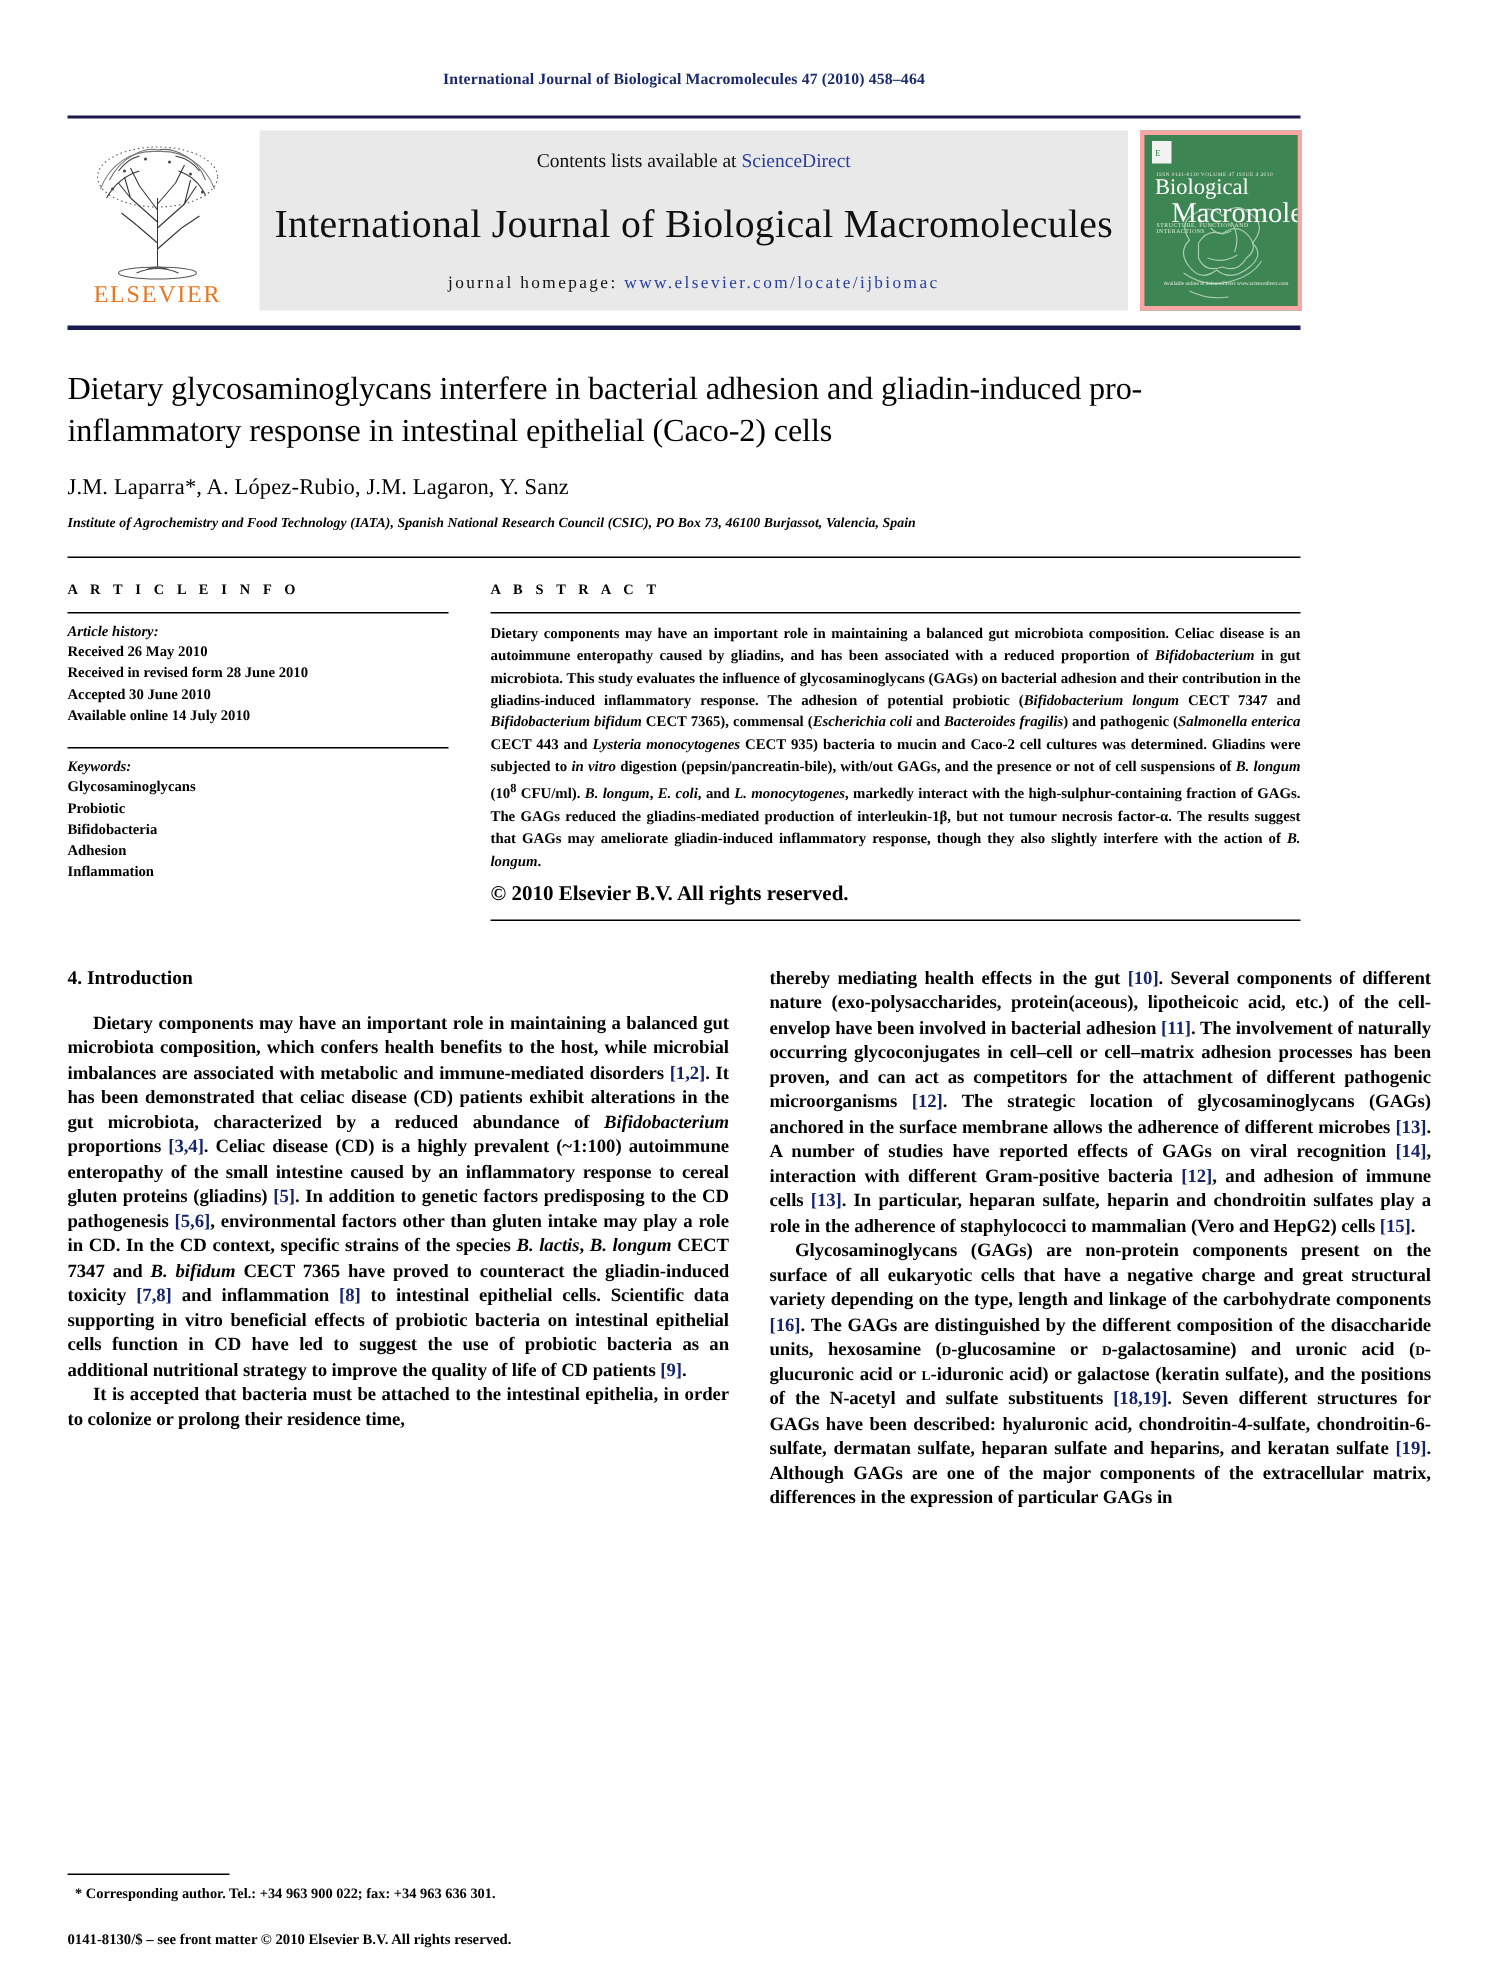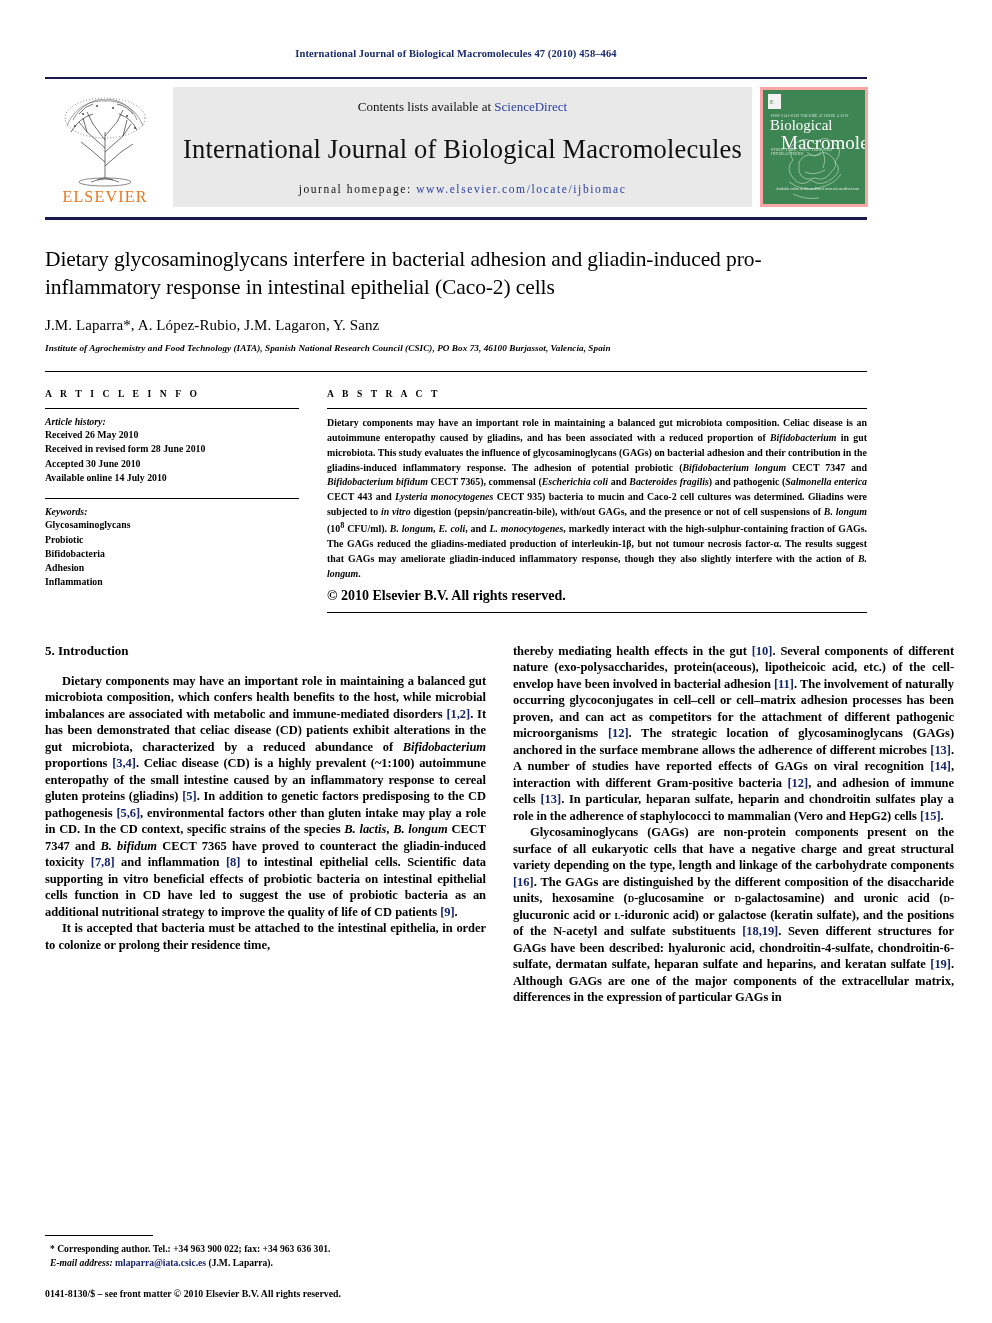--- a/index.html
+++ b/index.html
@@ -305,38 +305,33 @@
       <div class="sec-head">A B S T R A C T</div>
       <div class="hr-thick"></div>
       <div class="abstract-body">Dietary components may have an important role in maintaining a balanced gut microbiota composition. Celiac disease is an autoimmune enteropathy caused by gliadins, and has been associated with a reduced proportion of <i>Bifidobacterium</i> in gut microbiota. This study evaluates the influence of glycosaminoglycans (GAGs) on bacterial adhesion and their contribution in the gliadins-induced inflammatory response. The adhesion of potential probiotic (<i>Bifidobacterium longum</i> CECT 7347 and <i>Bifidobacterium bifidum</i> CECT 7365), commensal (<i>Escherichia coli</i> and <i>Bacteroides fragilis</i>) and pathogenic (<i>Salmonella enterica</i> CECT 443 and <i>Lysteria monocytogenes</i> CECT 935) bacteria to mucin and Caco-2 cell cultures was determined. Gliadins were subjected to <i>in vitro</i> digestion (pepsin/pancreatin-bile), with/out GAGs, and the presence or not of cell suspensions of <i>B. longum</i> (10<sup>8</sup> CFU/ml). <i>B. longum</i>, <i>E. coli</i>, and <i>L. monocytogenes</i>, markedly interact with the high-sulphur-containing fraction of GAGs. The GAGs reduced the gliadins-mediated production of interleukin-1β, but not tumour necrosis factor-α. The results suggest that GAGs may ameliorate gliadin-induced inflammatory response, though they also slightly interfere with the action of <i>B. longum</i>.</div>
       <div class="copyright">© 2010 Elsevier B.V. All rights reserved.</div>
       <div class="hr-abstract-bottom"></div>
     </div>
   </div>
 
   <div class="body-cols">
     <div class="bcol">
-      <h2 class="sec-title">5. Introduction</h2>
+      <h2 class="sec-title">4. Introduction</h2>
       <p class="body-p">Dietary components may have an important role in maintaining a balanced gut microbiota composition, which confers health benefits to the host, while microbial imbalances are associated with metabolic and immune-mediated disorders <span class="ref">[1,2]</span>. It has been demonstrated that celiac disease (CD) patients exhibit alterations in the gut microbiota, characterized by a reduced abundance of <i>Bifidobacterium</i> proportions <span class="ref">[3,4]</span>. Celiac disease (CD) is a highly prevalent (~1:100) autoimmune enteropathy of the small intestine caused by an inflammatory response to cereal gluten proteins (gliadins) <span class="ref">[5]</span>. In addition to genetic factors predisposing to the CD pathogenesis <span class="ref">[5,6]</span>, environmental factors other than gluten intake may play a role in CD. In the CD context, specific strains of the species <i>B. lactis</i>, <i>B. longum</i> CECT 7347 and <i>B. bifidum</i> CECT 7365 have proved to counteract the gliadin-induced toxicity <span class="ref">[7,8]</span> and inflammation <span class="ref">[8]</span> to intestinal epithelial cells. Scientific data supporting in vitro beneficial effects of probiotic bacteria on intestinal epithelial cells function in CD have led to suggest the use of probiotic bacteria as an additional nutritional strategy to improve the quality of life of CD patients <span class="ref">[9]</span>.</p>
       <p class="body-p">It is accepted that bacteria must be attached to the intestinal epithelia, in order to colonize or prolong their residence time,</p>
     </div>
     <div class="bcol">
       <p class="body-p cont">thereby mediating health effects in the gut <span class="ref">[10]</span>. Several components of different nature (exo-polysaccharides, protein(aceous), lipotheicoic acid, etc.) of the cell-envelop have been involved in bacterial adhesion <span class="ref">[11]</span>. The involvement of naturally occurring glycoconjugates in cell–cell or cell–matrix adhesion processes has been proven, and can act as competitors for the attachment of different pathogenic microorganisms <span class="ref">[12]</span>. The strategic location of glycosaminoglycans (GAGs) anchored in the surface membrane allows the adherence of different microbes <span class="ref">[13]</span>. A number of studies have reported effects of GAGs on viral recognition <span class="ref">[14]</span>, interaction with different Gram-positive bacteria <span class="ref">[12]</span>, and adhesion of immune cells <span class="ref">[13]</span>. In particular, heparan sulfate, heparin and chondroitin sulfates play a role in the adherence of staphylococci to mammalian (Vero and HepG2) cells <span class="ref">[15]</span>.</p>
       <p class="body-p">Glycosaminoglycans (GAGs) are non-protein components present on the surface of all eukaryotic cells that have a negative charge and great structural variety depending on the type, length and linkage of the carbohydrate components <span class="ref">[16]</span>. The GAGs are distinguished by the different composition of the disaccharide units, hexosamine (<span class="sc">d</span>-glucosamine or <span class="sc">d</span>-galactosamine) and uronic acid (<span class="sc">d</span>-glucuronic acid or <span class="sc">l</span>-iduronic acid) or galactose (keratin sulfate), and the positions of the N-acetyl and sulfate substituents <span class="ref">[18,19]</span>. Seven different structures for GAGs have been described: hyaluronic acid, chondroitin-4-sulfate, chondroitin-6-sulfate, dermatan sulfate, heparan sulfate and heparins, and keratan sulfate <span class="ref">[19]</span>. Although GAGs are one of the major components of the extracellular matrix, differences in the expression of particular GAGs in</p>
     </div>
   </div>
 
   <div class="footnote-wrap">
     <div class="fn-rule"></div>
     <div class="footnote">
       <div class="indent">* Corresponding author. Tel.: +34 963 900 022; fax: +34 963 636 301.</div>
-      <div class="indent">
-        <i>E-mail address:</i>
-        <span class="fn-link">mlaparra@iata.csic.es</span>
-        <span>(J.M. Laparra).</span>
-      </div>
     </div>
     <div class="issn-line">
       <div>0141-8130/$ – see front matter © 2010 Elsevier B.V. All rights reserved.</div>
     </div>
   </div>
 
 </div>
 
 </body></html>

